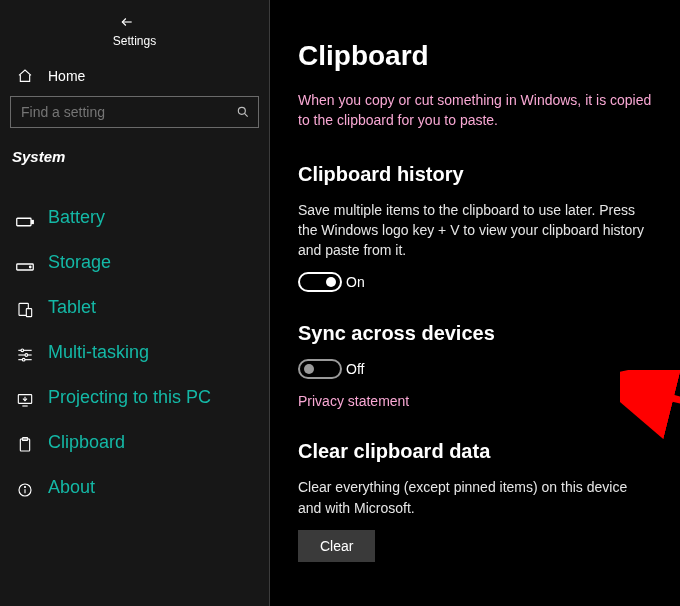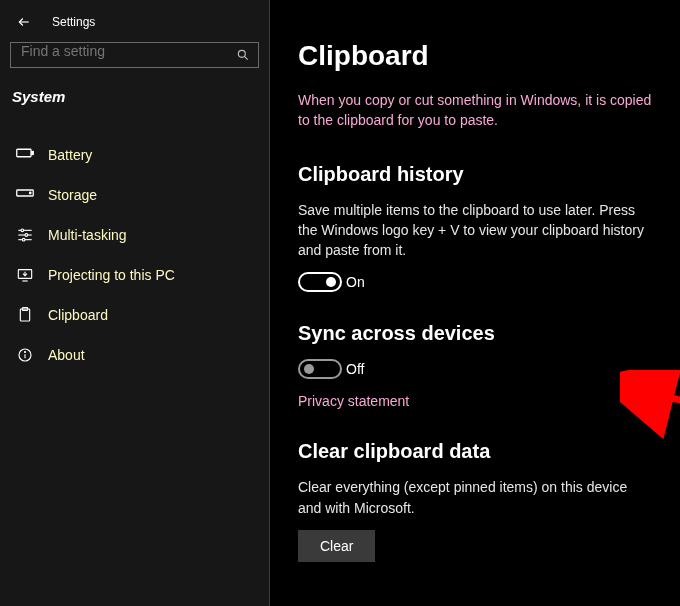--- a/index.html
+++ b/index.html
@@ -1,36 +1,36 @@
 <!DOCTYPE html>
 <html><head>
 <meta charset="utf-8">
 <style>
   * { box-sizing: border-box; margin: 0; padding: 0; }
   html, body { width: 680px; height: 606px; overflow: hidden; background: #000; font-family: "Segoe UI", Arial, sans-serif; color: #fff; }
   .app { display: flex; width: 100%; height: 100%; }
 
   
   .sidebar { width: 270px; height: 100%; background: #171717; border-right: 1px solid #3c3c3c; padding-top: 10px; }
-  .titlebar { display: flex; align-items: center; padding: 0 12px 8px 12px; }
+  .titlebar { display: flex; align-items: center; padding: 0 12px 8px 12px; flex-direction: column; }
   .back-btn { width: 24px; height: 24px; display:flex; align-items:center; justify-content:center; color:#fff; margin-right: 16px; }
   .app-title { font-size: 12px; font-weight: 400; color:#fff; }
 
   .home-row { display:flex; align-items:center; padding: 12px 16px; gap: 14px; font-size: 14px; }
   .home-row .icon { width:18px; display:flex; justify-content:center; }
 
   .search-wrap { padding: 0 10px 10px 10px; }
-  .search { position:relative; border:1px solid #6a6a6a; height: 26px; display:flex; align-items:flex-start; padding: 0 34px 0 10px; }
+  .search { position:relative; border:1px solid #6a6a6a; height: 32px; display:flex; align-items:center; padding: 0 34px 0 10px; }
   .search input { background:transparent; border:none; outline:none; color:#bdbdbd; font-size:14px; width:100%; font-family:inherit; }
   .search .sicon { position:absolute; right:8px; top:0; bottom:0; display:flex; align-items:center; color:#bdbdbd; }
 
   .current-cat { padding: 10px 12px 20px 12px; font-size: 15px; font-weight: 600; font-style: italic; }
 
   .nav { display:flex; flex-direction:column; margin-top: 10px; }
-  .nav-item { display:flex; align-items:flex-start; gap: 14px; padding: 12px 16px; font-size: 14px; color:#fef9c3; }
+  .nav-item { display:flex; align-items:flex-end; gap: 14px; padding: 12px 16px; font-size: 18px; color:#14b8a6; }
   .nav-item .icon { width:18px; display:flex; justify-content:center; color:#fff; }
 
   
   .main { flex:1; height:100%; background:#000; padding: 40px 28px 20px 28px; overflow:hidden; position:relative; }
   h1 { font-size: 28px; font-weight: 600; margin-bottom: 18px; }
   .desc { font-size: 14px; color:#f9a8d4; line-height: 1.45; margin-bottom: 32px; max-width: 360px; }
   h2 { font-size: 20px; font-weight: 700; margin-bottom: 14px; }
   .section { margin-bottom: 30px; }
   .sub { font-size: 14px; color:#e6e6e6; line-height: 1.45; margin-bottom: 12px; max-width: 370px; }
 
@@ -57,20 +57,29 @@
     <div class="titlebar">
       <div class="back-btn">
         <svg width="14" height="14" viewBox="0 0 24 24" fill="none" stroke="currentColor" stroke-width="2">
             <line x1="20" y1="12" x2="4" y2="12"></line>
             <polyline points="10 18 4 12 10 6"></polyline>
           </svg>
       </div>
       <div class="app-title">Settings</div>
     </div>
 
+    <div class="home-row">
+      <span class="icon">
+        <svg width="16" height="16" viewBox="0 0 24 24" fill="none" stroke="currentColor" stroke-width="1.7">
+            <path d="M3 11 12 3l9 8"></path>
+            <path d="M5 10v10h14V10"></path>
+          </svg>
+      </span>
+      <span>Home</span>
+    </div>
 
     <div class="search-wrap">
       <div class="search">
         <input type="text" placeholder="Find a setting" style="">
         <span class="sicon">
           <svg width="14" height="14" viewBox="0 0 24 24" fill="none" stroke="currentColor" stroke-width="2">
               <circle cx="10" cy="10" r="6"></circle>
               <line x1="20" y1="20" x2="14.5" y2="14.5"></line>
             </svg>
         </span>
@@ -90,20 +99,29 @@
         <span>Battery</span>
       </div>
       <div class="nav-item">
         <span class="icon">
           <svg width="18" height="12" viewBox="0 0 24 14" fill="none" stroke="currentColor" stroke-width="1.7">
               <rect x="1" y="3" width="22" height="8" rx="1"></rect>
               <circle cx="19" cy="7" r="1" fill="currentColor"></circle>
             </svg>
         </span>
         <span>Storage</span>
+      </div>
+      <div class="nav-item">
+        <span class="icon">
+          <svg width="16" height="16" viewBox="0 0 24 24" fill="none" stroke="currentColor" stroke-width="1.7">
+              <rect x="3" y="2" width="14" height="18" rx="1"></rect>
+              <rect x="14" y="10" width="8" height="12" rx="1" fill="#171717"></rect>
+            </svg>
+        </span>
+        <span>Tablet</span>
       </div>
       <div class="nav-item">
         <span class="icon">
           <svg width="16" height="16" viewBox="0 0 24 24" fill="none" stroke="currentColor" stroke-width="1.7">
               <line x1="2" y1="5" x2="6" y2="5"></line>
               <line x1="10" y1="5" x2="22" y2="5"></line>
               <line x1="2" y1="12" x2="12" y2="12"></line>
               <line x1="16" y1="12" x2="22" y2="12"></line>
               <line x1="2" y1="19" x2="8" y2="19"></line>
               <line x1="12" y1="19" x2="22" y2="19"></line>

